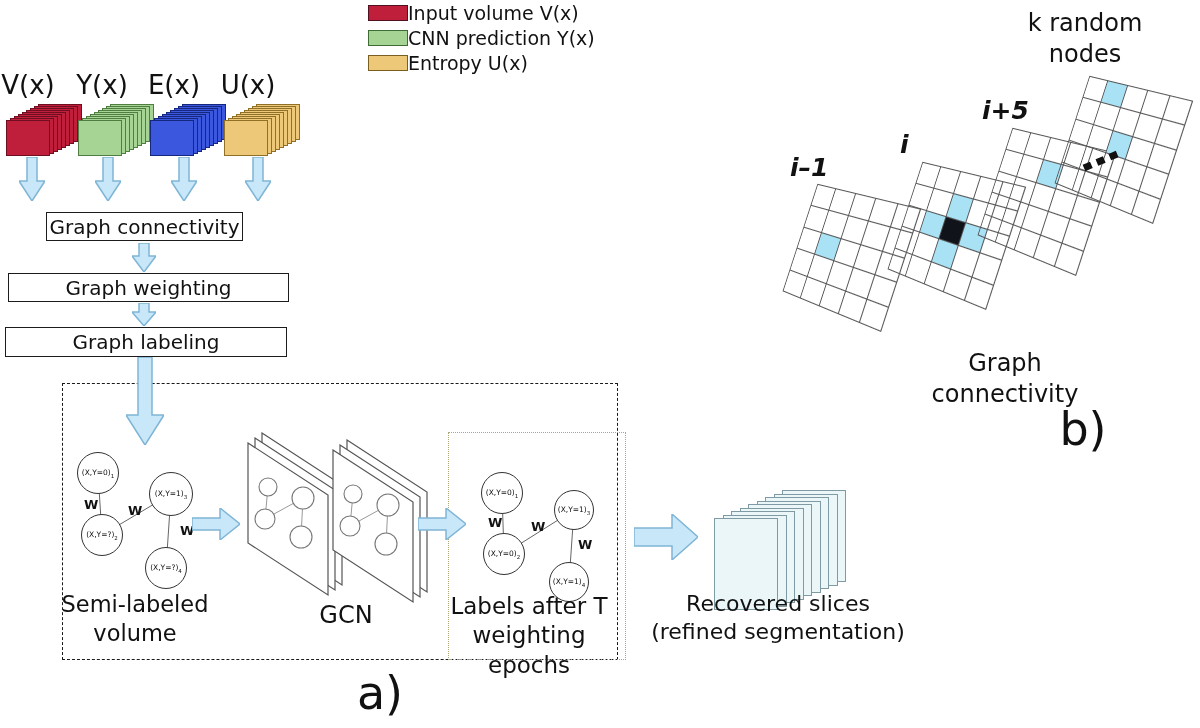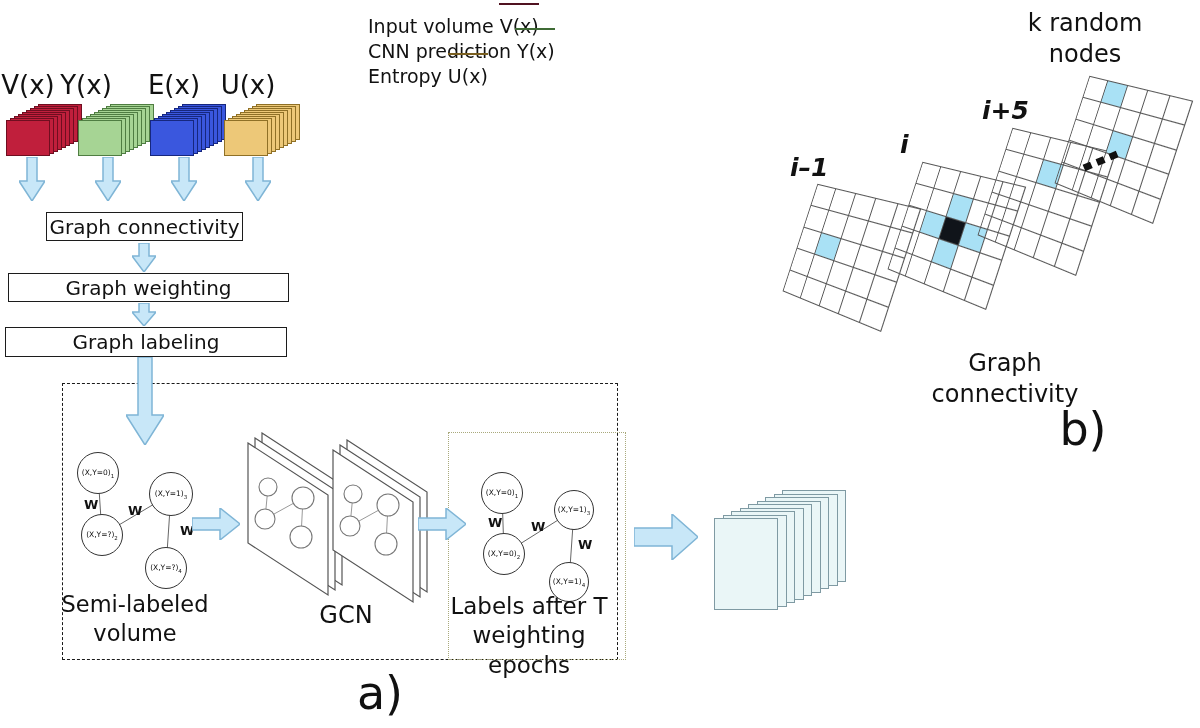--- a/index.html
+++ b/index.html
@@ -1,21 +1,21 @@
 <!DOCTYPE html>
 <html><head>
 <meta charset="utf-8">
 <style>
   html,body{margin:0;padding:0;background:#fff;}
   #canvas{position:relative;width:1200px;height:728px;background:#ffffff;overflow:hidden;
           font-family:"DejaVu Sans","Liberation Sans",sans-serif;color:#111;}
   .abs{position:absolute;}
 
   
-  .legend-row{position:absolute;display:flex;align-items:flex-end;gap:10px;height:20px;flex-direction:column;}
+  .legend-row{position:absolute;display:flex;align-items:center;height:20px;}
   .swatch{display:inline-block;width:40px;height:16px;border:1.6px solid #333;box-sizing:border-box;}
   .legend-label{font-size:19px;white-space:nowrap;}
 
   
   .vol-label{position:absolute;width:60px;text-align:center;font-size:26px;}
   .stack{position:absolute;}
   .sheet{position:absolute;border:1px solid;box-sizing:border-box;}
 
   
   .pbox{position:absolute;border:1.6px solid #1c1c1c;background:#fff;display:flex;
@@ -66,21 +66,21 @@
   <div class="legend-row" style="left:368px;top:28px">
     <span class="swatch" style="background: rgb(166, 212, 148); border-color: rgb(63, 107, 53);"></span>
     <span class="legend-label">CNN prediction Y(x)</span>
   </div>
   <div class="legend-row" style="left:368px;top:53px">
     <span class="swatch" style="background: rgb(237, 200, 120); border-color: rgb(122, 95, 32);"></span>
     <span class="legend-label">Entropy U(x)</span>
   </div>
 
   <div class="vol-label" style="left:-2px;top:70px">V(x)</div>
-  <div class="vol-label" style="left:56px;top:70px">Y(x)</div>
+  <div class="vol-label" style="left:72px;top:70px">Y(x)</div>
   <div class="vol-label" style="left:144px;top:70px">E(x)</div>
   <div class="vol-label" style="left:218px;top:70px">U(x)</div>
 
   <div class="stack" style="left: 6px; top: 104px; width: 76px; height: 52px;">
       <div class="sheet" style="left: 32px; top: 0px; width: 44px; height: 36px; background: rgb(192, 31, 60); border-color: rgb(111, 14, 32);"></div>
       <div class="sheet" style="left: 28px; top: 2px; width: 44px; height: 36px; background: rgb(192, 31, 60); border-color: rgb(111, 14, 32);"></div>
       <div class="sheet" style="left: 24px; top: 4px; width: 44px; height: 36px; background: rgb(192, 31, 60); border-color: rgb(111, 14, 32);"></div>
       <div class="sheet" style="left: 20px; top: 6px; width: 44px; height: 36px; background: rgb(192, 31, 60); border-color: rgb(111, 14, 32);"></div>
       <div class="sheet" style="left: 16px; top: 8px; width: 44px; height: 36px; background: rgb(192, 31, 60); border-color: rgb(111, 14, 32);"></div>
       <div class="sheet" style="left: 12px; top: 10px; width: 44px; height: 36px; background: rgb(192, 31, 60); border-color: rgb(111, 14, 32);"></div>
@@ -245,20 +245,24 @@
       <div class="sheet" style="left: 68px; top: 0px; width: 64px; height: 92px; background: rgb(234, 246, 247); border-color: rgb(127, 154, 163);"></div>
       <div class="sheet" style="left: 59.5px; top: 3.5px; width: 64px; height: 92px; background: rgb(234, 246, 247); border-color: rgb(127, 154, 163);"></div>
       <div class="sheet" style="left: 51px; top: 7px; width: 64px; height: 92px; background: rgb(234, 246, 247); border-color: rgb(127, 154, 163);"></div>
       <div class="sheet" style="left: 42.5px; top: 10.5px; width: 64px; height: 92px; background: rgb(234, 246, 247); border-color: rgb(127, 154, 163);"></div>
       <div class="sheet" style="left: 34px; top: 14px; width: 64px; height: 92px; background: rgb(234, 246, 247); border-color: rgb(127, 154, 163);"></div>
       <div class="sheet" style="left: 25.5px; top: 17.5px; width: 64px; height: 92px; background: rgb(234, 246, 247); border-color: rgb(127, 154, 163);"></div>
       <div class="sheet" style="left: 17px; top: 21px; width: 64px; height: 92px; background: rgb(234, 246, 247); border-color: rgb(127, 154, 163);"></div>
       <div class="sheet" style="left: 8.5px; top: 24.5px; width: 64px; height: 92px; background: rgb(234, 246, 247); border-color: rgb(127, 154, 163);"></div>
       <div class="sheet" style="left: 0px; top: 28px; width: 64px; height: 92px; background: rgb(234, 246, 247); border-color: rgb(127, 154, 163);"></div>
     </div>
+  <div class="caption" style="left:648px;top:590px;width:260px;font-size:22px">
+    <div>Recovered slices</div>
+    <div>(refined segmentation)</div>
+  </div>
 
   <div class="big-letter" style="left:325px;top:666px;width:110px">a)</div>
 
   <div class="caption" style="left:1005px;top:8px;width:160px;font-size:24px">k random nodes</div>
 
   <div class="slice-label" style="left:790px;top:153px">i–1</div>
   <div class="slice-label" style="left:900px;top:130px">i</div>
   <div class="slice-label" style="left:982px;top:96px">i+5</div>
 
   <div class="grid-wrap" style="left:800px;top:181px">

